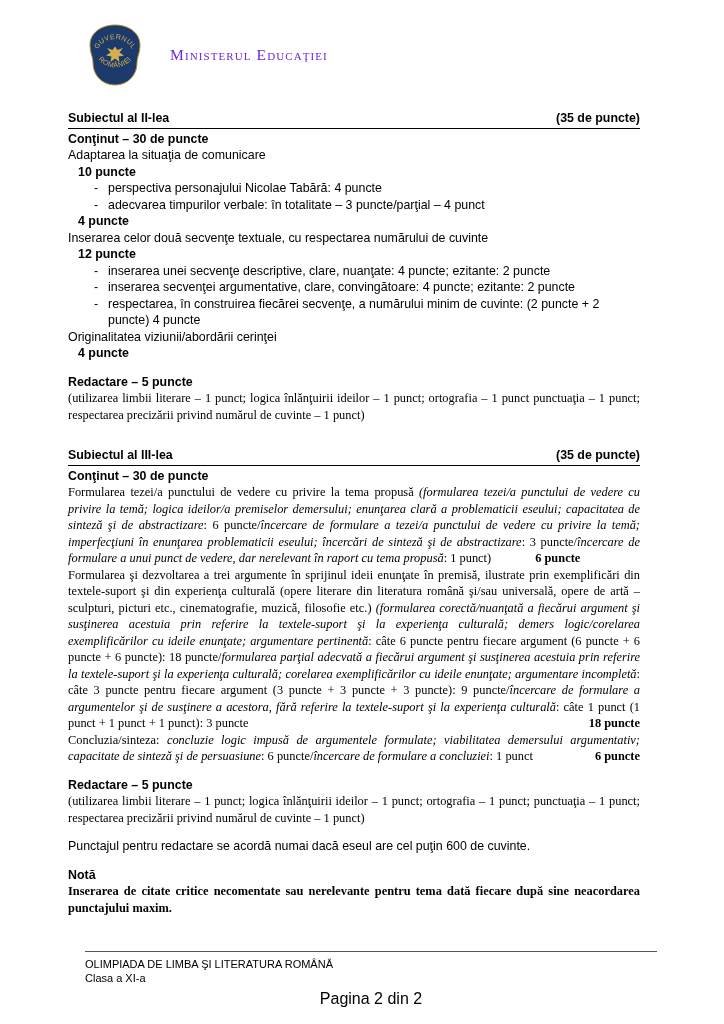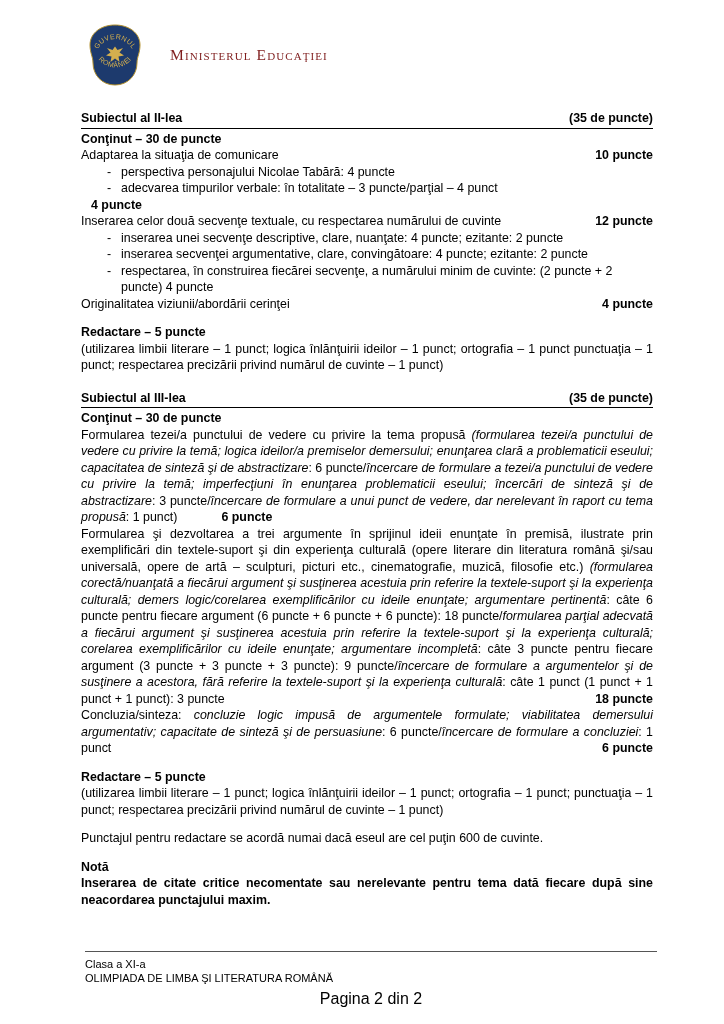--- a/index.html
+++ b/index.html
@@ -19,56 +19,56 @@
     position: absolute;
     top: 24px;
     left: 88px;
     display: flex;
     align-items: center;
     gap: 28px;
   }
   .ministry {
     font-family: "Liberation Serif", "DejaVu Serif", serif;
     font-variant: small-caps;
-    color: #7f1d1d;
+    color: #6d28d9;
     font-size: 15.5px;
     letter-spacing: 1.1px;
   }
   .content {
     position: absolute;
     top: 110px;
-    left: 81px;
+    left: 68px;
     width: 572px;
   }
   .sec-head {
     display: flex;
     justify-content: space-between;
     font-weight: bold;
     border-bottom: 1.5px solid #000;
     padding-bottom: 1px;
     margin-bottom: 2px;
   }
   .bold { font-weight: bold; }
-  .row { display: flex; justify-content: space-between; }
+  .row { display: flex; justify-content: space-between; flex-direction: column; }
   .row .pts { font-weight: bold; white-space: nowrap; margin-left: 10px; }
   .bullet { padding-left: 40px; position: relative; }
   .bullet::before { content: "-"; position: absolute; left: 26px; }
-  .para { text-align: justify; }
+  .para { text-align: justify; font-family: Liberation Serif, serif; }
   .it { font-style: italic; }
   .pts-inline { font-weight: bold; margin-left: 44px; }
   .rel { position: relative; }
   .pts-abs {
     position: absolute;
     right: 0;
     bottom: 0;
     font-weight: bold;
     padding-left: 8px;
   }
   .mt12 { margin-top: 12px; }
-  .mt16 { margin-top: 16px; }
+  .mt16 { margin-top: 24px; }
   .footer {
     position: absolute;
     left: 85px;
     width: 572px;
     top: 951px;
     font-size: 11px;
     line-height: 14px;
   }
   .footer-rule { border-top: 1px solid #555; margin-bottom: 5px; }
   .footer-page { text-align: center; margin-top: 7px; font-size: 16px; }
@@ -142,18 +142,18 @@
 
     <div class="mt12">Punctajul pentru redactare se acordă numai dacă eseul are cel puţin 600 de cuvinte.</div>
 
     <div class="bold mt12">Notă</div>
     <div class="para bold">Inserarea de citate critice necomentate sau nerelevante pentru tema dată fiecare după sine neacordarea punctajului maxim.</div>
 
   </div>
 
   <div class="footer">
     <div class="footer-rule"></div>
+    <div>OLIMPIADA DE LIMBA ŞI LITERATURA ROMÂNĂ</div>
     <div>Clasa a XI-a</div>
-    <div>OLIMPIADA DE LIMBA ŞI LITERATURA ROMÂNĂ</div>
     <div class="footer-page">Pagina 2 din 2</div>
   </div>
 
 </div>
 
 </body></html>

